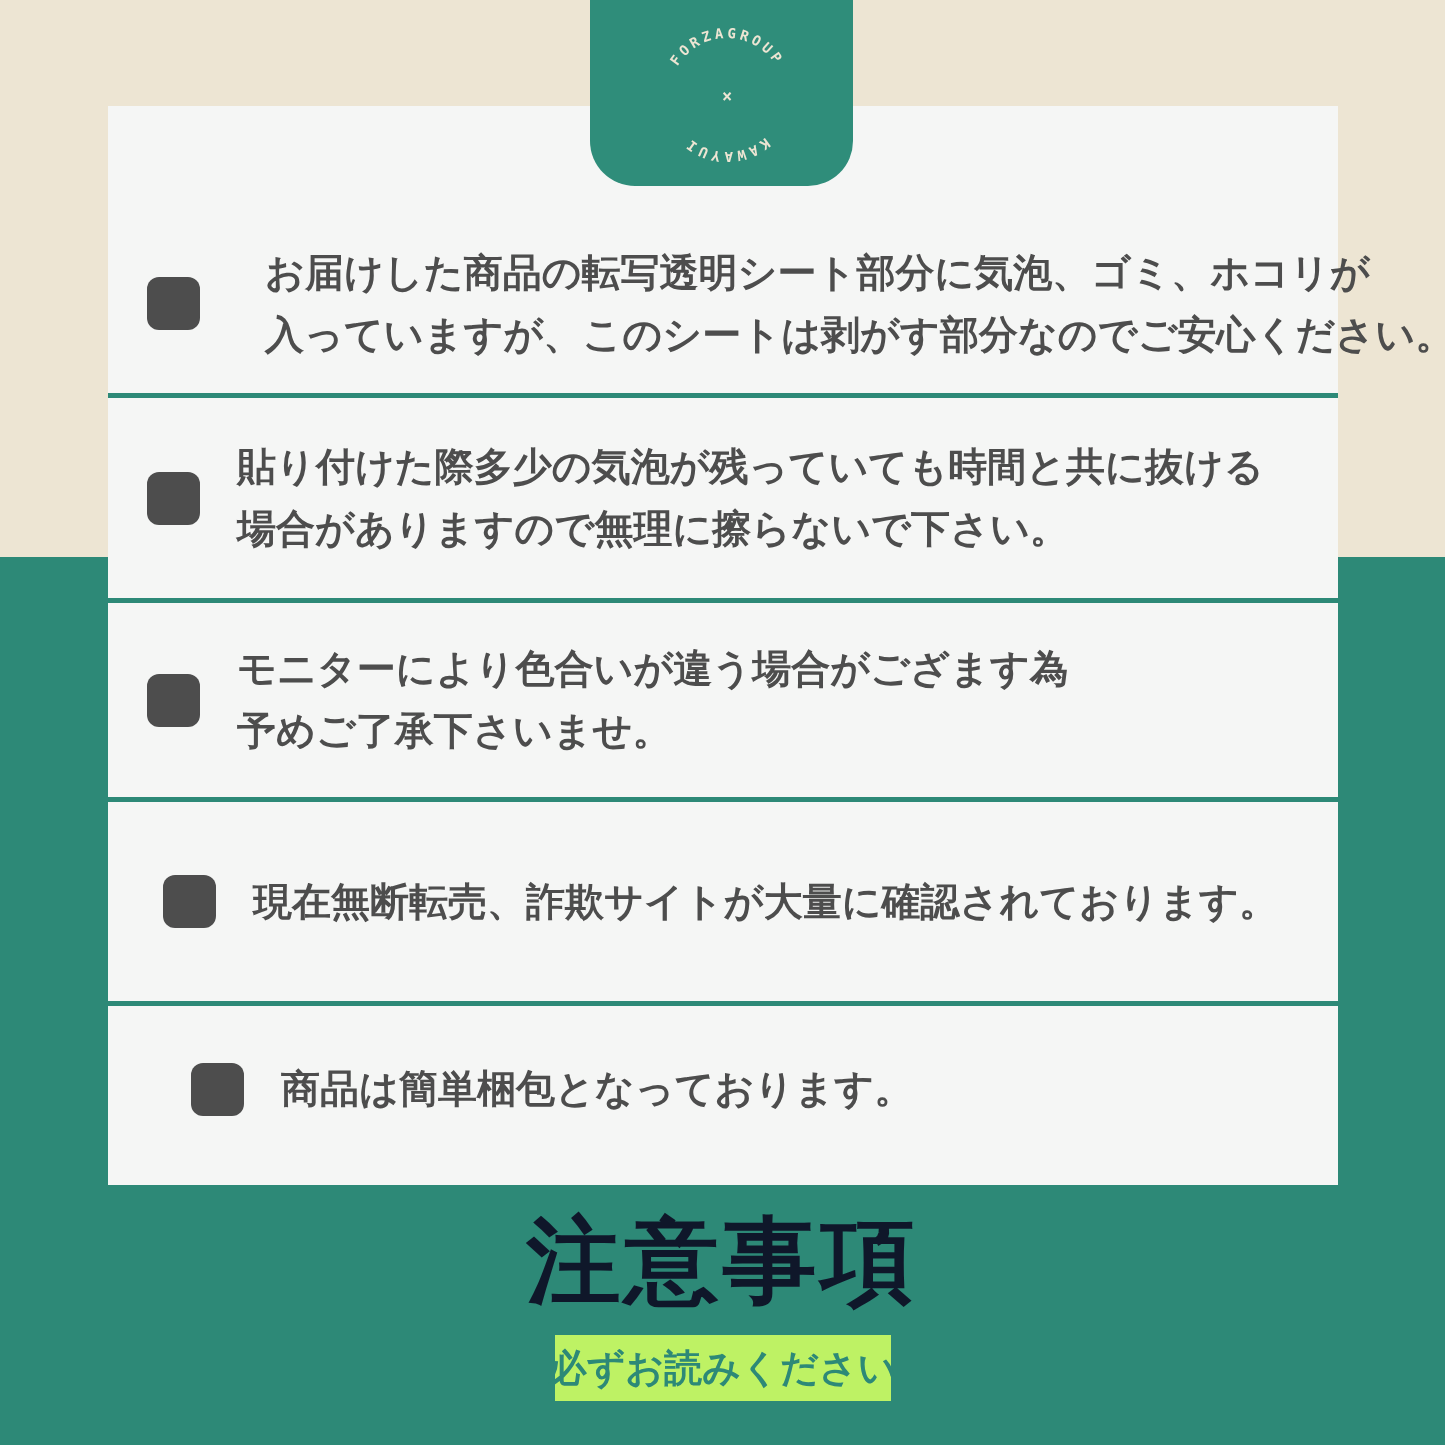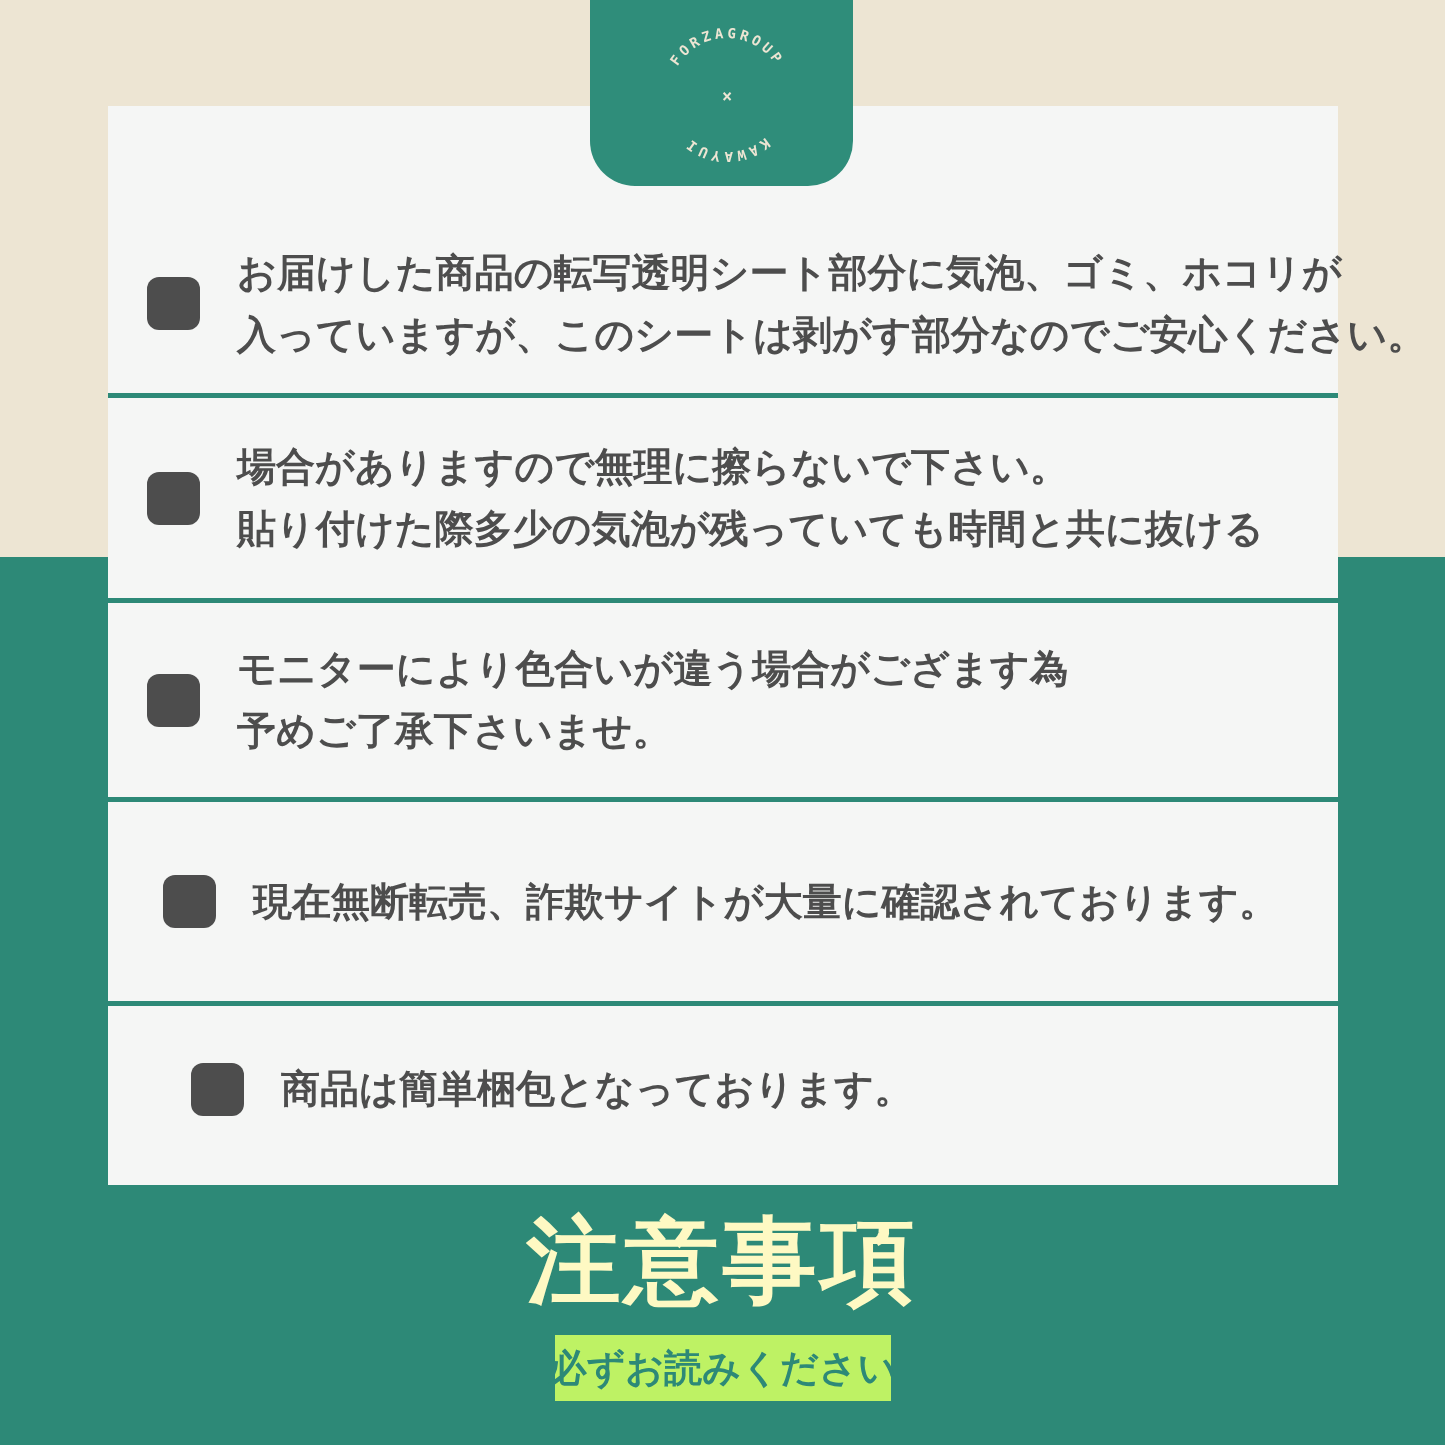--- a/index.html
+++ b/index.html
@@ -15,21 +15,21 @@
     width:1445px; height:557px;
     background:#EDE5D3;
   }
   .panel {
     position:absolute; left:108px; top:106px;
     width:1230px; height:1079px;
     background:#F5F6F5;
     display:flex; flex-direction:column;
   }
   .row { display:flex; align-items:center; box-sizing:border-box; }
-  .row-1 { height:287px; padding-top:108px; }
+  .row-1 { height:287px; padding-top:108px;gap:28px; }
   .row-2 { height:200px; }
   .row-3 { height:194px; }
   .row-4 { height:199px;margin-left:16px; }
   .row-5 { height:166px;padding-left:44px; }
   .divider { height:5px; background:#2D8977; flex-shrink:0; }
   .checkbox {
     width:53px; height:53px;
     border-radius:12px;
     background:#4D4D4D;
     margin-left:39px; margin-right:37px;
@@ -53,21 +53,21 @@
     font-size:14px; font-weight:bold;
     letter-spacing:3.5px;
   }
   .badge .x-mark { font-size:17px; letter-spacing:0; }
   .footer-title {
     position:absolute; left:0; top:1198px;
     width:1445px;
     text-align:center;
     font-size:94px; font-weight:900;
     letter-spacing:4px;
-    color:#fef9c3;
+    color:#0f172a;
   }
   .read-label {
     position:absolute; top:1335px; left:50%;
     transform:translateX(-50%);
     width:336px; height:66px;
     background:#bef264;
     display:flex; align-items:center; justify-content:center;
     font-size:38px; font-weight:bold;
     color:#2D8977;
     white-space:nowrap;
@@ -88,22 +88,22 @@
         <div>お届けした商品の転写透明シート部分に気泡、ゴミ、ホコリが</div>
         <div>入っていますが、このシートは剥がす部分なのでご安心ください。</div>
       </div>
     </section>
 
     <div class="divider"></div>
 
     <section class="row row-2">
       <span class="checkbox"></span>
       <div class="notice-text">
+        <div>貼り付けた際多少の気泡が残っていても時間と共に抜ける</div>
         <div>場合がありますので無理に擦らないで下さい。</div>
-        <div>貼り付けた際多少の気泡が残っていても時間と共に抜ける</div>
       </div>
     </section>
 
     <div class="divider"></div>
 
     <section class="row row-3">
       <span class="checkbox"></span>
       <div class="notice-text">
         <div>モニターにより色合いが違う場合がござます為</div>
         <div>予めご了承下さいませ。</div>

